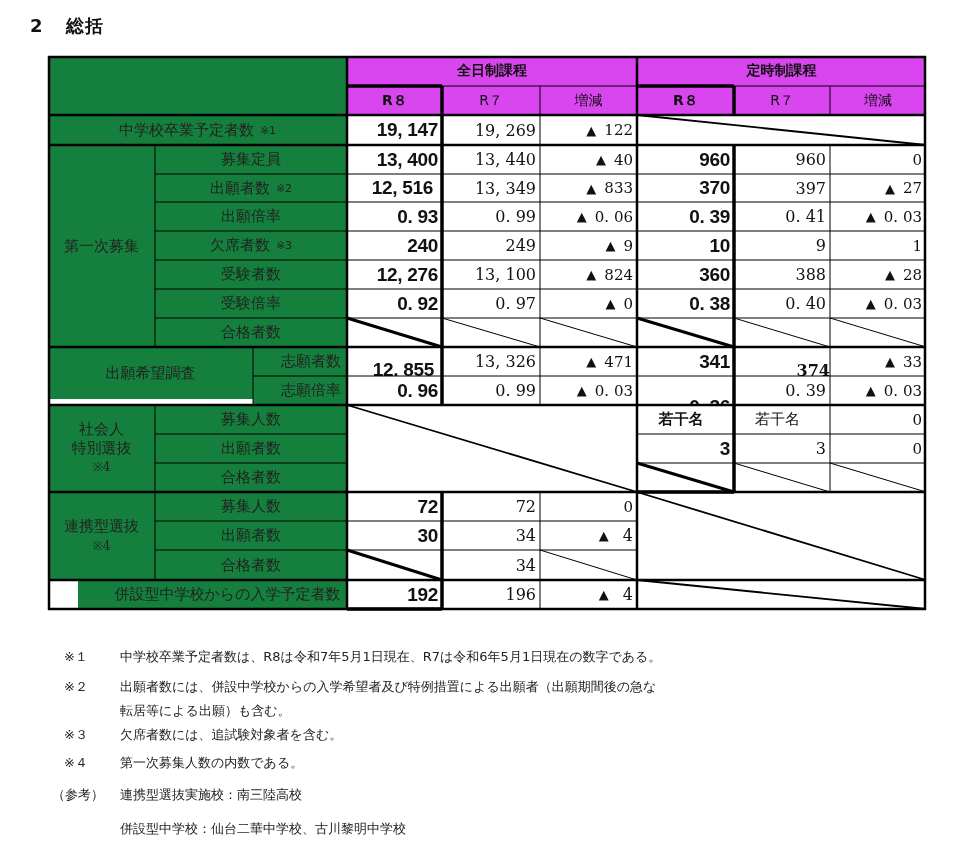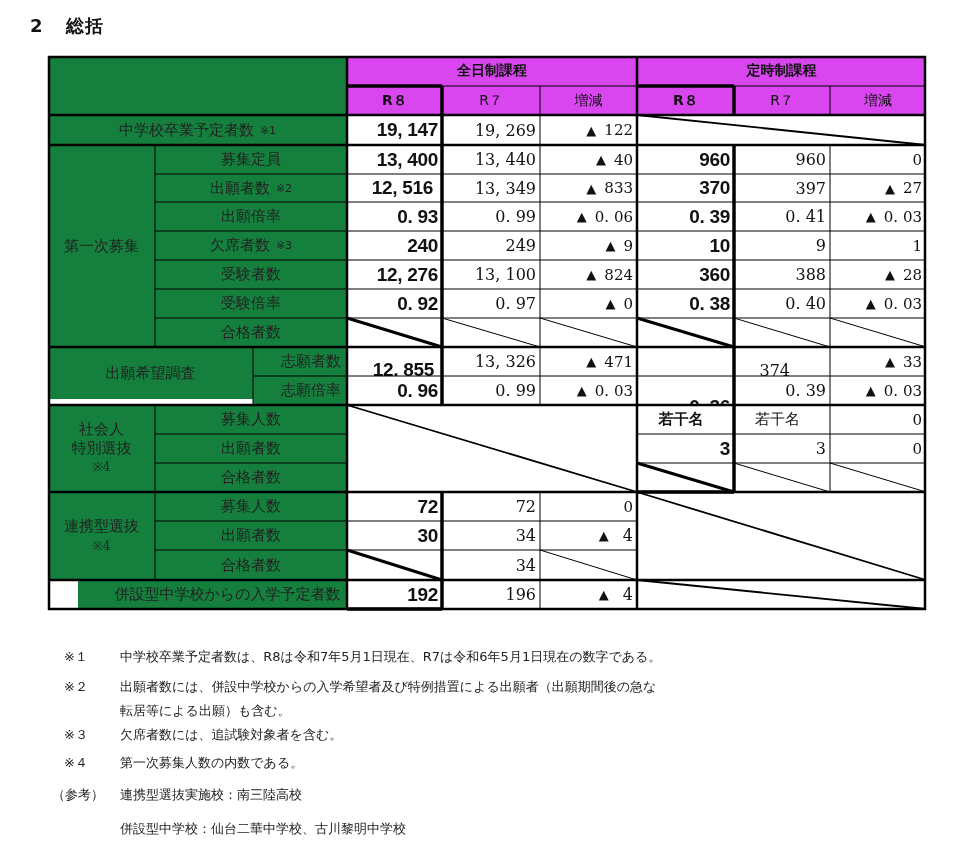--- a/index.html
+++ b/index.html
@@ -151,21 +151,21 @@
   <div class="cell lbl" style="left:253px;top:347px;width:94px;height:29px;justify-content:flex-end;padding-right:6px;">志願者数</div>
   <div class="cell lbl" style="left:253px;top:376px;width:94px;height:29px;justify-content:flex-end;padding-right:6px;">志願倍率</div>
 
   <div class="cell val r8" style="left:347px;top:347px;width:91px;height:29px;margin-top:8px;">12, 855</div>
   <div class="cell val" style="left:442px;top:347px;width:98px;height:29px;">13, 326</div>
   <div class="cell val small" style="left:540px;top:347px;width:97px;height:29px;">
       <span class="tri">▲</span>
       <span>471</span>
     </div>
   <div class="cell val r8" style="left:637px;top:347px;width:97px;height:29px;text-align:center;">341</div>
-  <div class="cell val" style="left:698px;top:347px;width:96px;height:46px;">374</div>
+  <div class="cell val" style="left:738px;top:347px;width:96px;height:46px;font-weight:bold;">374</div>
   <div class="cell val small" style="left:830px;top:347px;width:96px;height:29px;">
       <span class="tri">▲</span>
       <span>33</span>
     </div>
 
   <div class="cell val r8" style="left:347px;top:376px;width:95px;height:29px;">0. 96</div>
   <div class="cell val" style="left:442px;top:376px;width:98px;height:29px;">0. 99</div>
   <div class="cell val small" style="left:540px;top:376px;width:97px;height:29px;">
       <span class="tri">▲</span>
       <span>0. 03</span>

